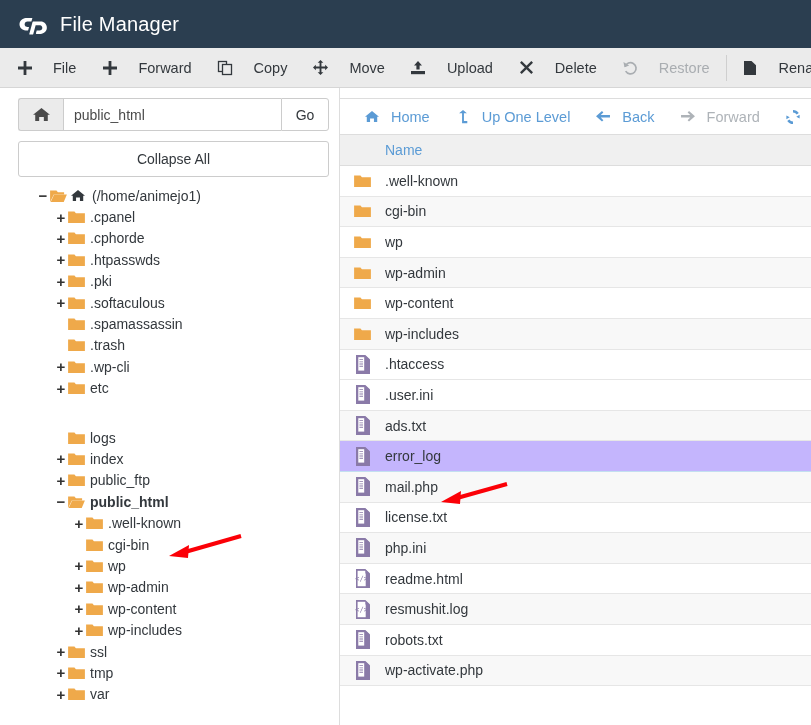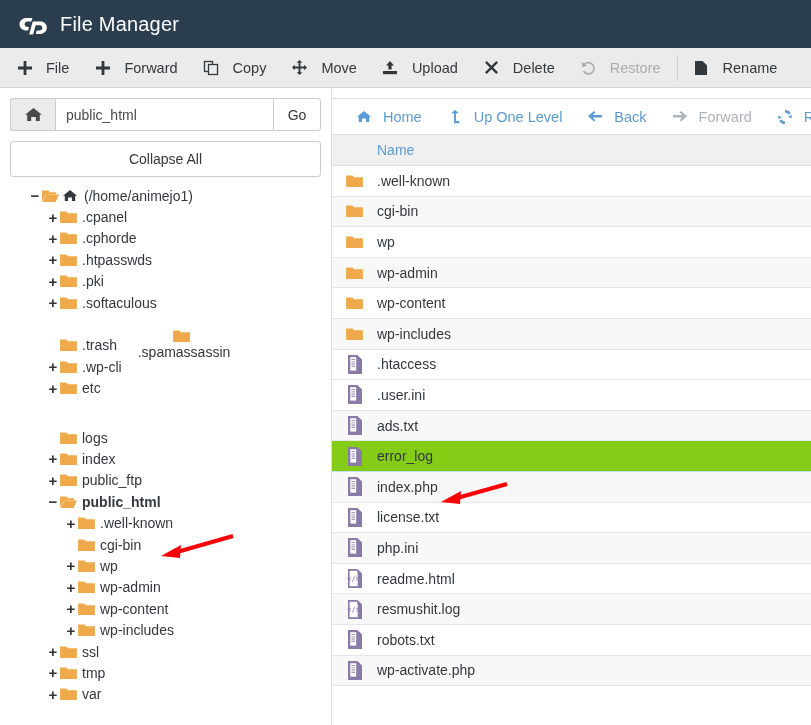--- a/index.html
+++ b/index.html
@@ -17,30 +17,30 @@
   }
   .cp-logo{width:30px;height:26px;margin-right:12px;flex:0 0 auto;}
   .app-title{color:#fff;font-size:20px;letter-spacing:.2px;}
   
   .toolbar{
     height:40px;background:#ebebeb;border-bottom:1px solid #d6d6d6;
     display:flex;align-items:center;box-sizing:border-box;
     padding:0 4px;overflow:hidden;
   }
   .tb-item{
-    display:flex;align-items:center;gap:14px;
+    display:flex;align-items:center;gap:21px;
     padding:0 13px;height:40px;color:#33383d;font-size:14.5px;
     white-space:nowrap;cursor:pointer;
   }
   .tb-item.disabled{color:#a9adb1;cursor:default;}
   .tb-sep{width:1px;height:26px;background:#cfcfcf;margin:0 3px;flex:0 0 auto;}
   .tb-ico{display:inline-flex;align-items:center;justify-content:center;width:15px;height:15px;}
   .tb-ico svg{display:block;}
   
-  .workspace{display:flex;height:637px;}
+  .workspace{display:flex;height:637px;padding-left:8px;}
   .sidebar{
     width:331px;flex:0 0 331px;box-sizing:border-box;
     padding:10px;background:#fff;position:relative;
   }
   .path-row{display:flex;height:33px;margin-bottom:10px;}
   .home-btn{
     width:44px;background:#ebebeb;border:1px solid #ccc;border-right:none;
     border-radius:3px 0 0 3px;display:flex;align-items:center;justify-content:center;
     cursor:pointer;
   }
@@ -90,21 +90,21 @@
     height:31px;background:#f0f0f0;border-bottom:1px solid #ddd;
     display:flex;align-items:center;box-sizing:border-box;
   }
   .th-name{color:#5b9bd5;font-size:14px;padding-left:45px;cursor:pointer;}
   .filelist{flex:1;overflow:hidden;}
   .frow{
     height:30.6px;display:flex;align-items:center;box-sizing:border-box;
     border-bottom:1px solid #e6e6e6;background:#fff;cursor:pointer;
   }
   .frow.alt{background:#f8f8f8;}
-  .frow.selected{background:#84cc16;border-bottom:1px solid #c3dff0;}
+  .frow.selected{background:#c4b5fd;border-bottom:1px solid #c3dff0;}
   .frow .ficon{width:45px;flex:0 0 45px;display:flex;align-items:center;justify-content:center;}
   .fname{font-size:14px;color:#33383d;}
   
   .anno{position:absolute;pointer-events:none;}
   svg{overflow:visible;}
 </style>
 </head>
 <body>
 
 <div class="app-header">
@@ -258,21 +258,21 @@
         </li>
         <li class="tree-row" style="padding-left: 36px;">
           <span class="tw">+</span>
           <span class="tree-ico">
             <svg width="17" height="14" viewBox="0 0 18 15">
               <path fill="#efa94a" d="M0 1.5h6.8l1.6 2H18V14H0z"></path>
             </svg>
           </span>
           <span class="tree-label">.softaculous</span>
         </li>
-        <li class="tree-row" style="padding-left: 36px; flex-direction: column;">
+        <li class="tree-row" style="padding-left: 36px;">
           <span class="tw"></span>
           <span class="tree-ico">
             <svg width="17" height="14" viewBox="0 0 18 15">
               <path fill="#efa94a" d="M0 1.5h6.8l1.6 2H18V14H0z"></path>
             </svg>
           </span>
           <span class="tree-label">.spamassassin</span>
         </li>
         <li class="tree-row" style="padding-left: 36px; text-align: center;">
           <span class="tw"></span>
@@ -574,21 +574,21 @@
         </div>
         <div class="frow alt">
           <span class="ficon">
             <svg width="16" height="19" viewBox="0 0 16 19">
               <path fill="#8a7aa8" d="M1 0h9.2L15 4.6V19H1z"></path>
               <path fill="#ffffff" d="M3.3 2.2h5.9v13.4H3.3z"></path>
               <path fill="#8a7aa8" d="M4.4 4.2h3.6v.9H4.4zm0 2.2h3.6v.9H4.4zm0 2.2h3.6v.9H4.4zm0 2.2h3.6v.9H4.4z"></path>
               <path fill="#8a7aa8" d="M10.2 0L15 4.6h-4.8z" opacity="0.75"></path>
             </svg>
           </span>
-          <span class="fname">index.php</span>
+          <span class="fname">mail.php</span>
         </div>
         <div class="frow">
           <span class="ficon">
             <svg width="16" height="19" viewBox="0 0 16 19">
               <path fill="#8a7aa8" d="M1 0h9.2L15 4.6V19H1z"></path>
               <path fill="#ffffff" d="M3.3 2.2h5.9v13.4H3.3z"></path>
               <path fill="#8a7aa8" d="M4.4 4.2h3.6v.9H4.4zm0 2.2h3.6v.9H4.4zm0 2.2h3.6v.9H4.4zm0 2.2h3.6v.9H4.4z"></path>
               <path fill="#8a7aa8" d="M10.2 0L15 4.6h-4.8z" opacity="0.75"></path>
             </svg>
           </span>

